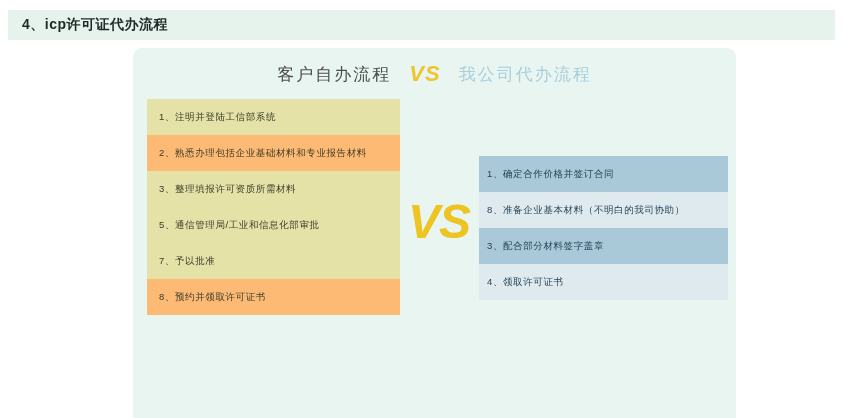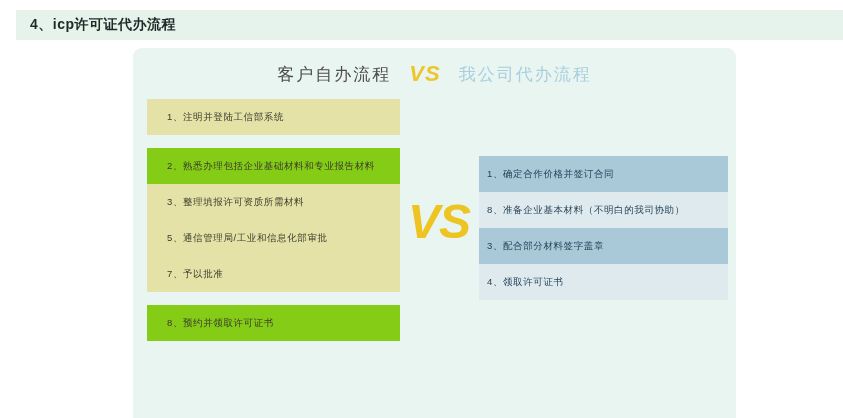--- a/index.html
+++ b/index.html
@@ -19,21 +19,20 @@
   .section-header {
     position: absolute;
     left: 8px;
     top: 10px;
     width: 827px;
     height: 30px;
     background: #e6f2ec;
     box-sizing: border-box;
     display: flex;
     align-items: center;
-    margin-left: 8px;
   }
   .section-header .title-text {
     padding-left: 14px;
     font-size: 14px;
     font-weight: bold;
     color: #1d2b28;
     letter-spacing: 0.5px;
     white-space: nowrap;
   }
 
@@ -87,24 +86,24 @@
     position: absolute;
     left: 14px;
     top: 51px;
     width: 253px;
   }
   .row-left {
     height: 36px;
     display: flex;
     align-items: center;
     box-sizing: border-box;
-    padding-left: 20px;
+    padding-left: 12px;
   }
   .row-left.odd  { background: #e5e2a8; }
-  .row-left.even { background: #84cc16; margin-top: 13px; }
+  .row-left.even { background: #fdba74; }
   .row-left .row-text {
     font-size: 9.5px;
     color: #3b3b2a;
     letter-spacing: 0.6px;
     white-space: nowrap;
   }
 
   
   .center-vs {
     position: absolute;

